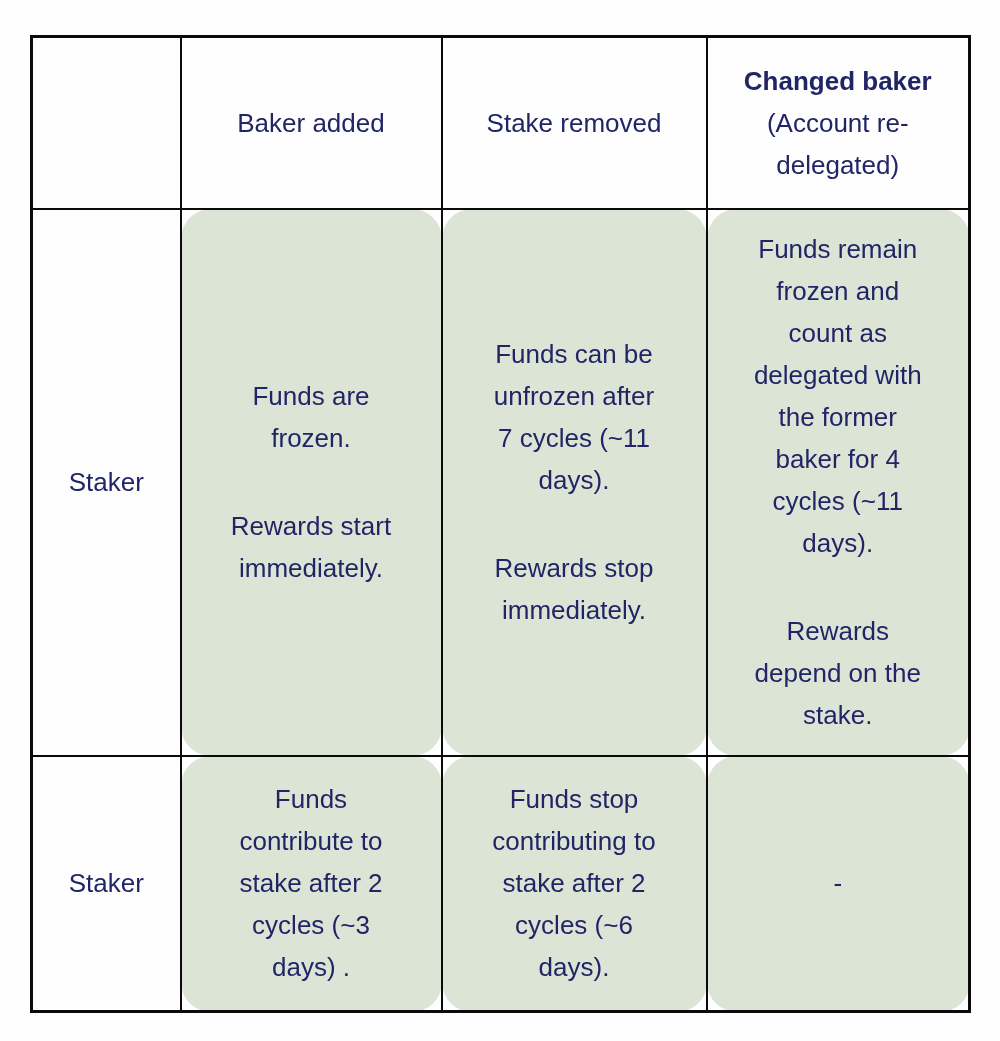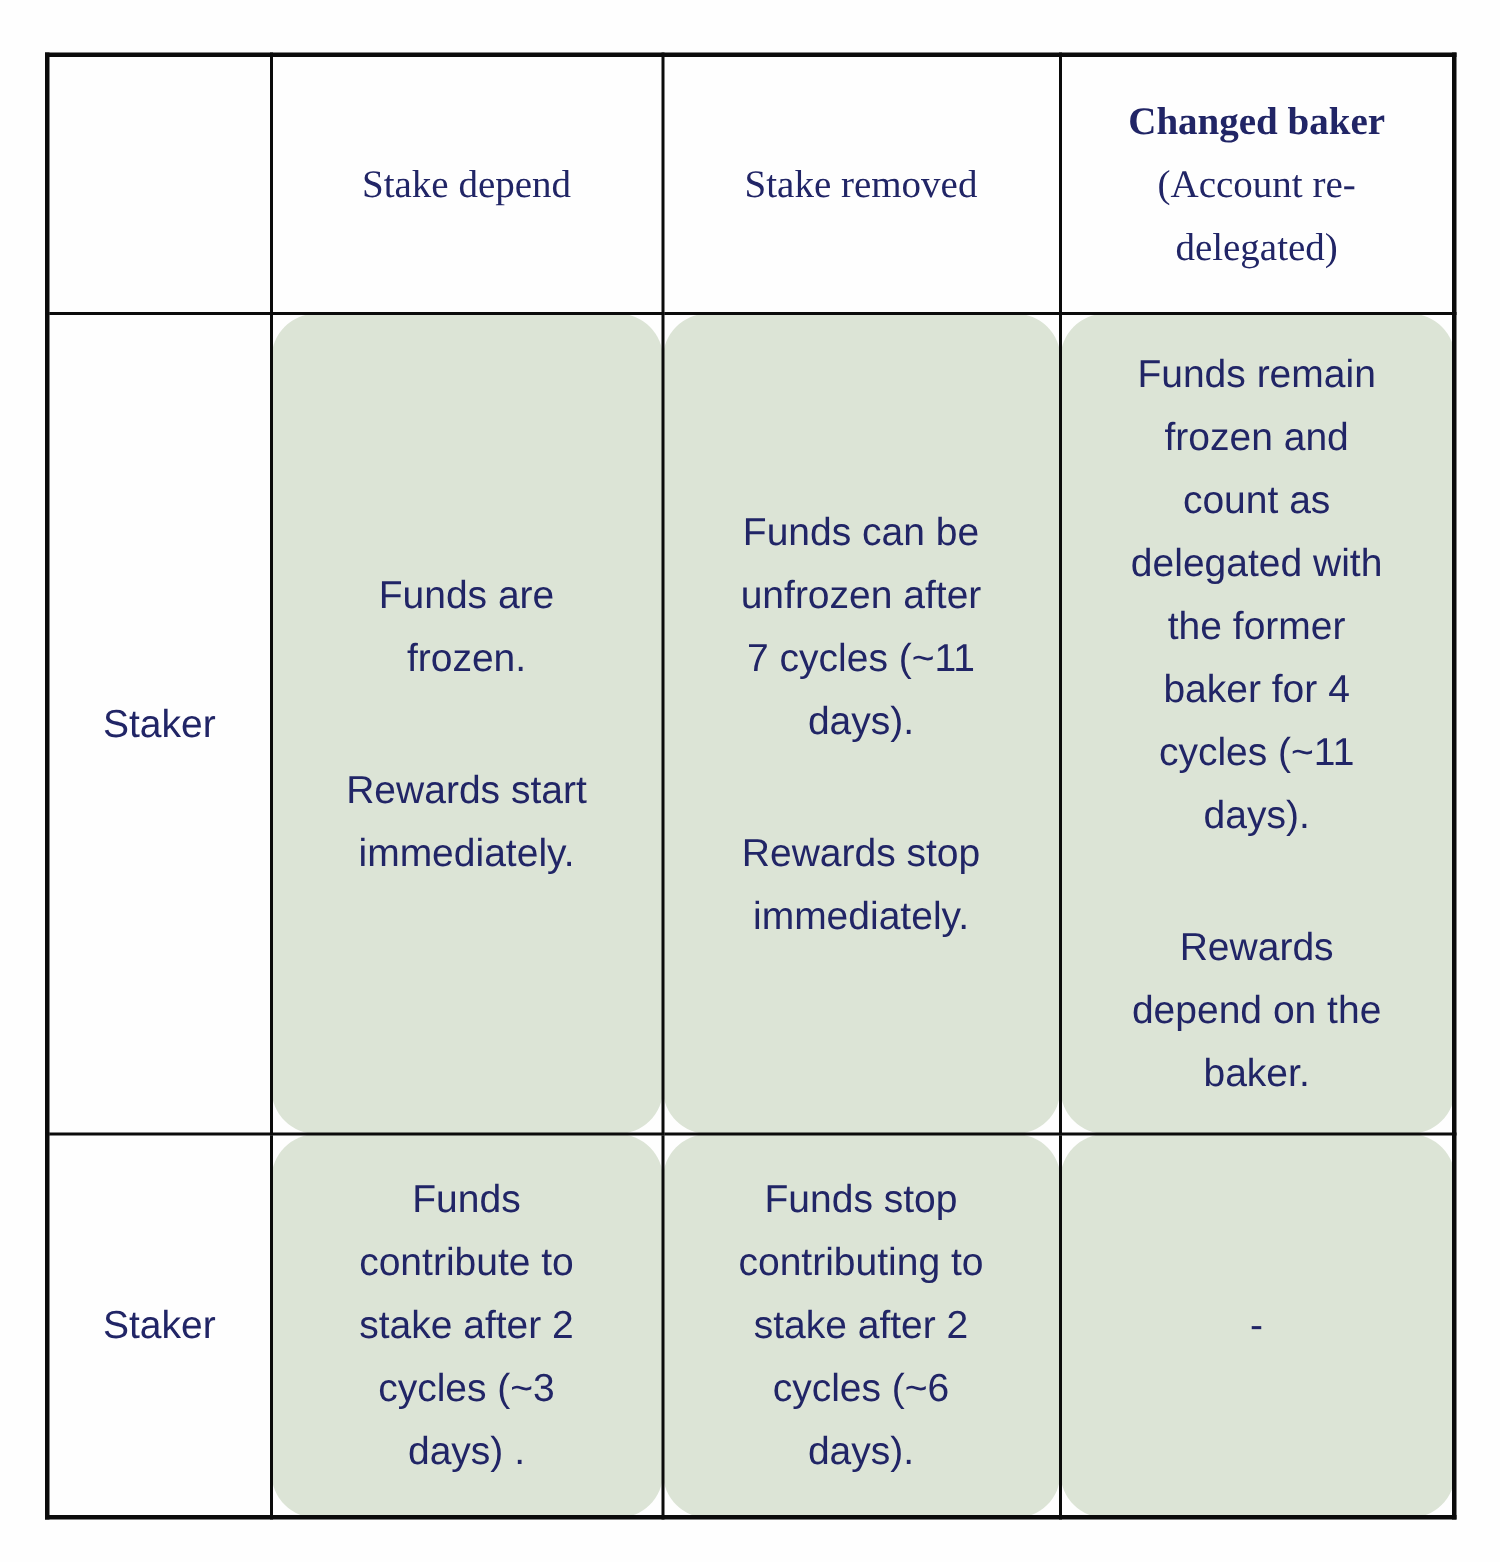--- a/index.html
+++ b/index.html
@@ -40,21 +40,20 @@
   .cell-green { background: #dce4d6; border-radius: 30px; }
   .hdr { font-weight: bold; }
   .hdr-sub { font-weight: normal; text-align: center; }
   .inner {
     max-width: 182px;
     margin: 0 auto;
   }
   .inner-hdr {
     max-width: 204px;
     margin: 16px auto;
-    font-family: Liberation Serif, serif;
   }
   .para + .para { margin-top: 46px; }
   .row-label { font-weight: bold; margin-top: 32px; }
 </style>
 </head>
 <body>
 
 <div class="stage">
   <table class="matrix">
     <colgroup>
@@ -63,21 +62,21 @@
       <col style="width:265px">
       <col style="width:263px">
     </colgroup>
 
     <tbody>
         <tr style="height:172px">
       <td class="cell-white">
         <div class="inner-hdr"></div>
       </td>
       <td class="cell-white hdr">
-        <div class="inner-hdr">Stake depend</div>
+        <div class="inner-hdr">Baker added</div>
       </td>
       <td class="cell-white hdr">
         <div class="inner-hdr">Stake removed</div>
       </td>
       <td class="cell-white">
         <div class="inner-hdr">
           <div class="hdr">Changed baker</div>
           <div class="hdr-sub">(Account re-delegated)</div>
         </div>
       </td>
@@ -95,21 +94,21 @@
       </td>
       <td class="cell-green">
         <div class="inner">
           <div class="para">Funds can be unfrozen after 7 cycles (~11 days).</div>
           <div class="para">Rewards stop immediately.</div>
         </div>
       </td>
       <td class="cell-green">
         <div class="inner">
           <div class="para">Funds remain frozen and count as delegated with the former baker for 4 cycles (~11 days).</div>
-          <div class="para">Rewards depend on the baker.</div>
+          <div class="para">Rewards depend on the stake.</div>
         </div>
       </td>
     </tr>
 
     <tr style="height:256px">
       <td class="cell-white row-label">
         <div class="inner">Staker</div>
       </td>
       <td class="cell-green">
         <div class="inner">

